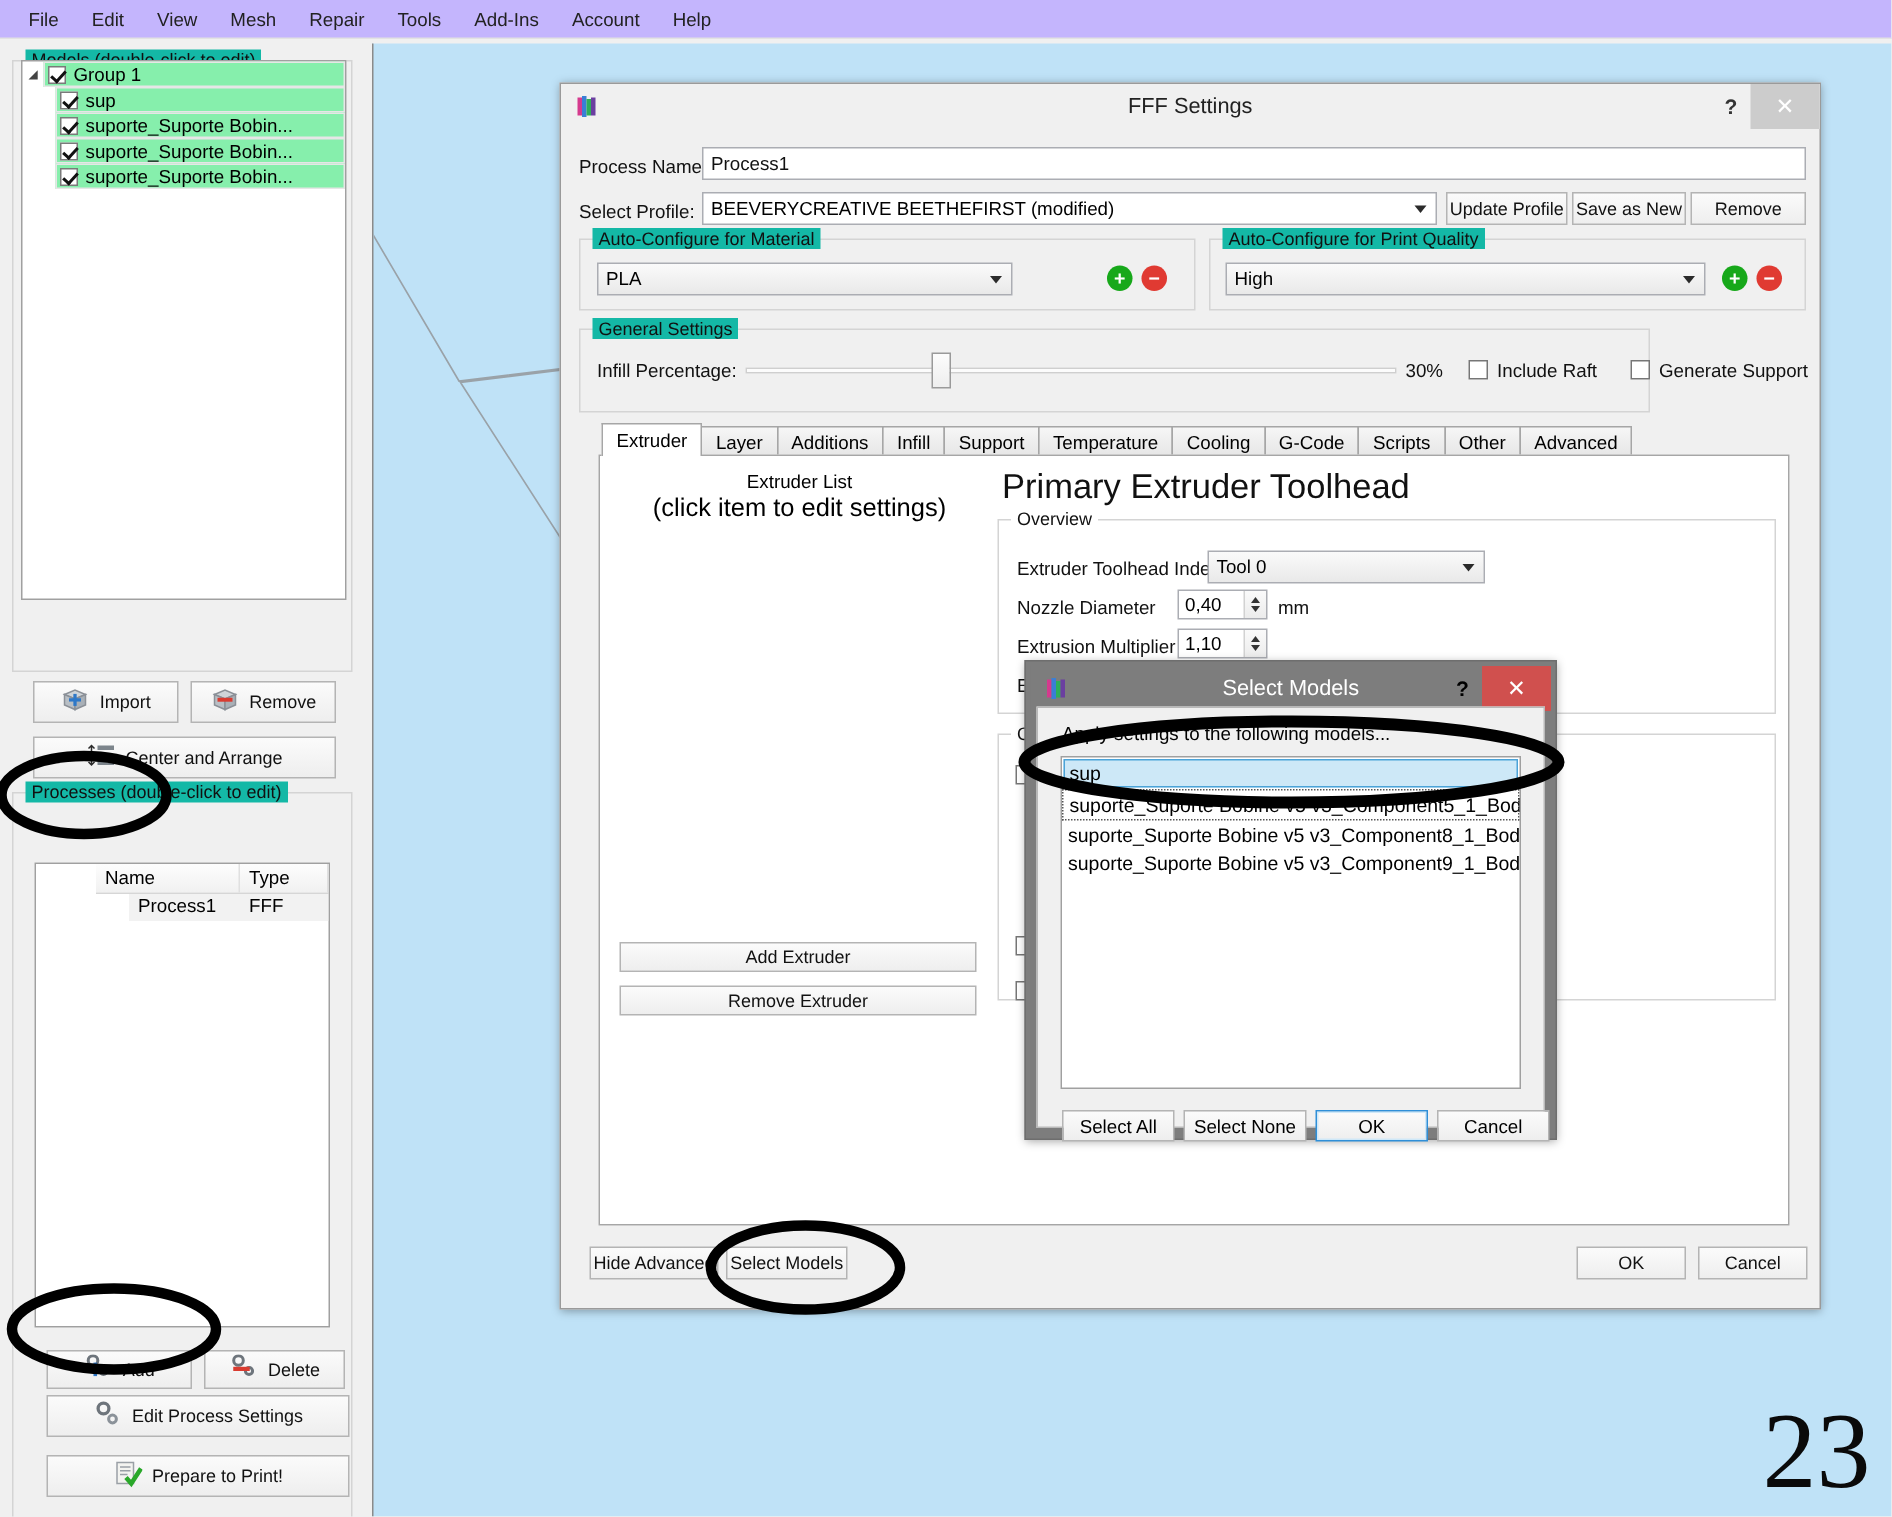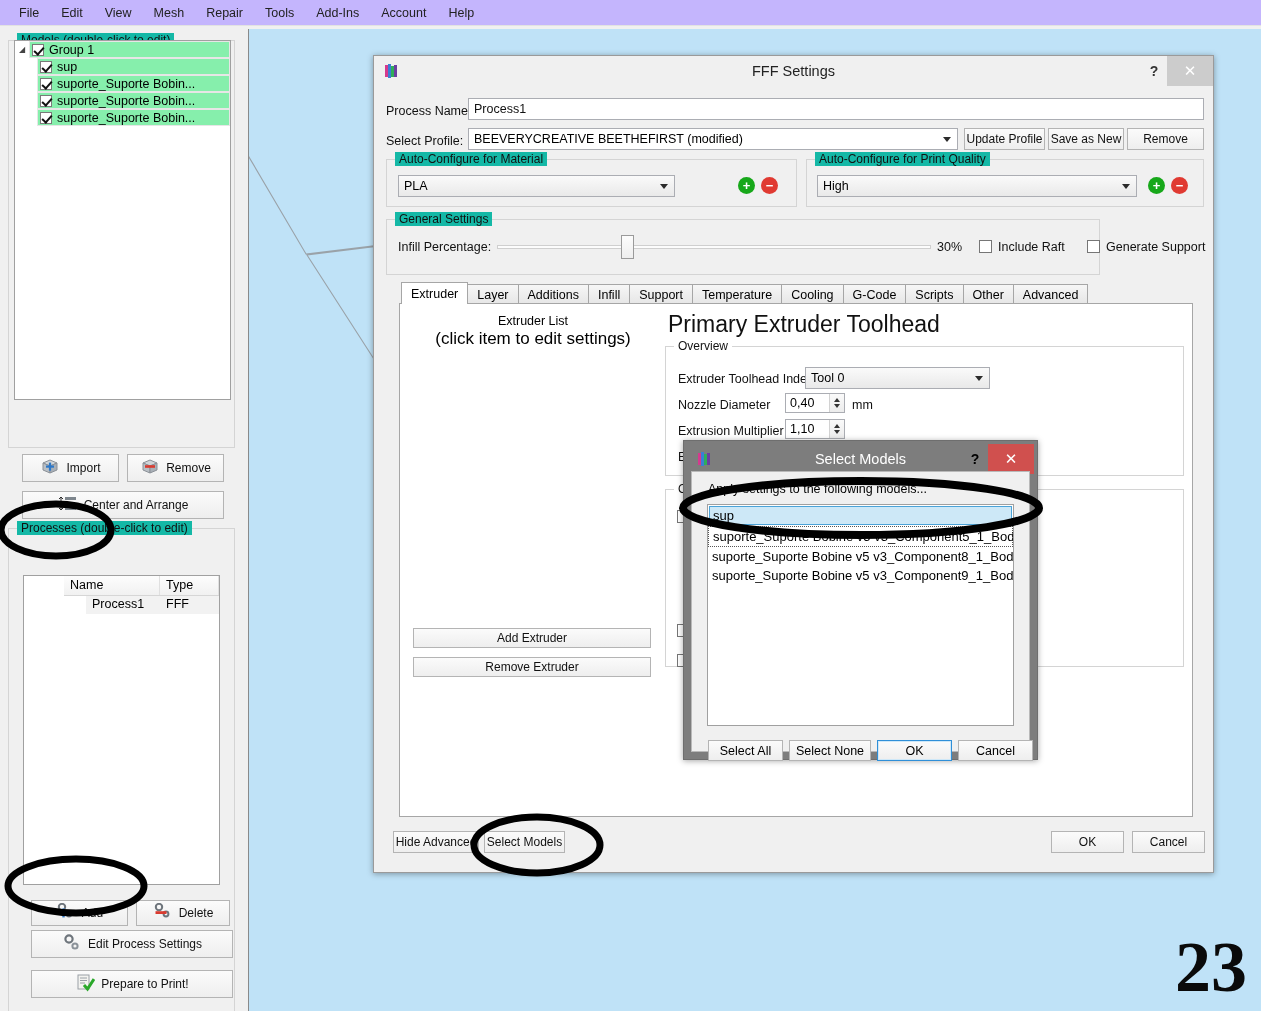--- a/index.html
+++ b/index.html
@@ -99,21 +99,21 @@
   #viewport {
     position:absolute; left:248px; top:29px; right:0; bottom:0;
     background:#bfe2f7;
     border-left:1px solid #8a8a8a;
     overflow:hidden;
   }
   #viewport svg { position:absolute; left:0; top:0; }
   #page-number {
     position:absolute; right:14px; bottom:8px;
     font-family:"Liberation Serif", serif;
-    font-size:72px; font-weight:700; color:#0a0a0a; line-height:1;
+    font-size:72px; font-weight:400; color:#0a0a0a; line-height:1;
   }
 
   
   .dialog { position:absolute; box-shadow:0 1px 6px rgba(0,0,0,.35); }
   .titlebar {
     height:30px; display:flex; align-items:center;
     position:relative;
   }
   .titlebar .tbicon { width:14px; height:14px; margin-left:10px; flex:none;}
   .titlebar .tbtitle {

